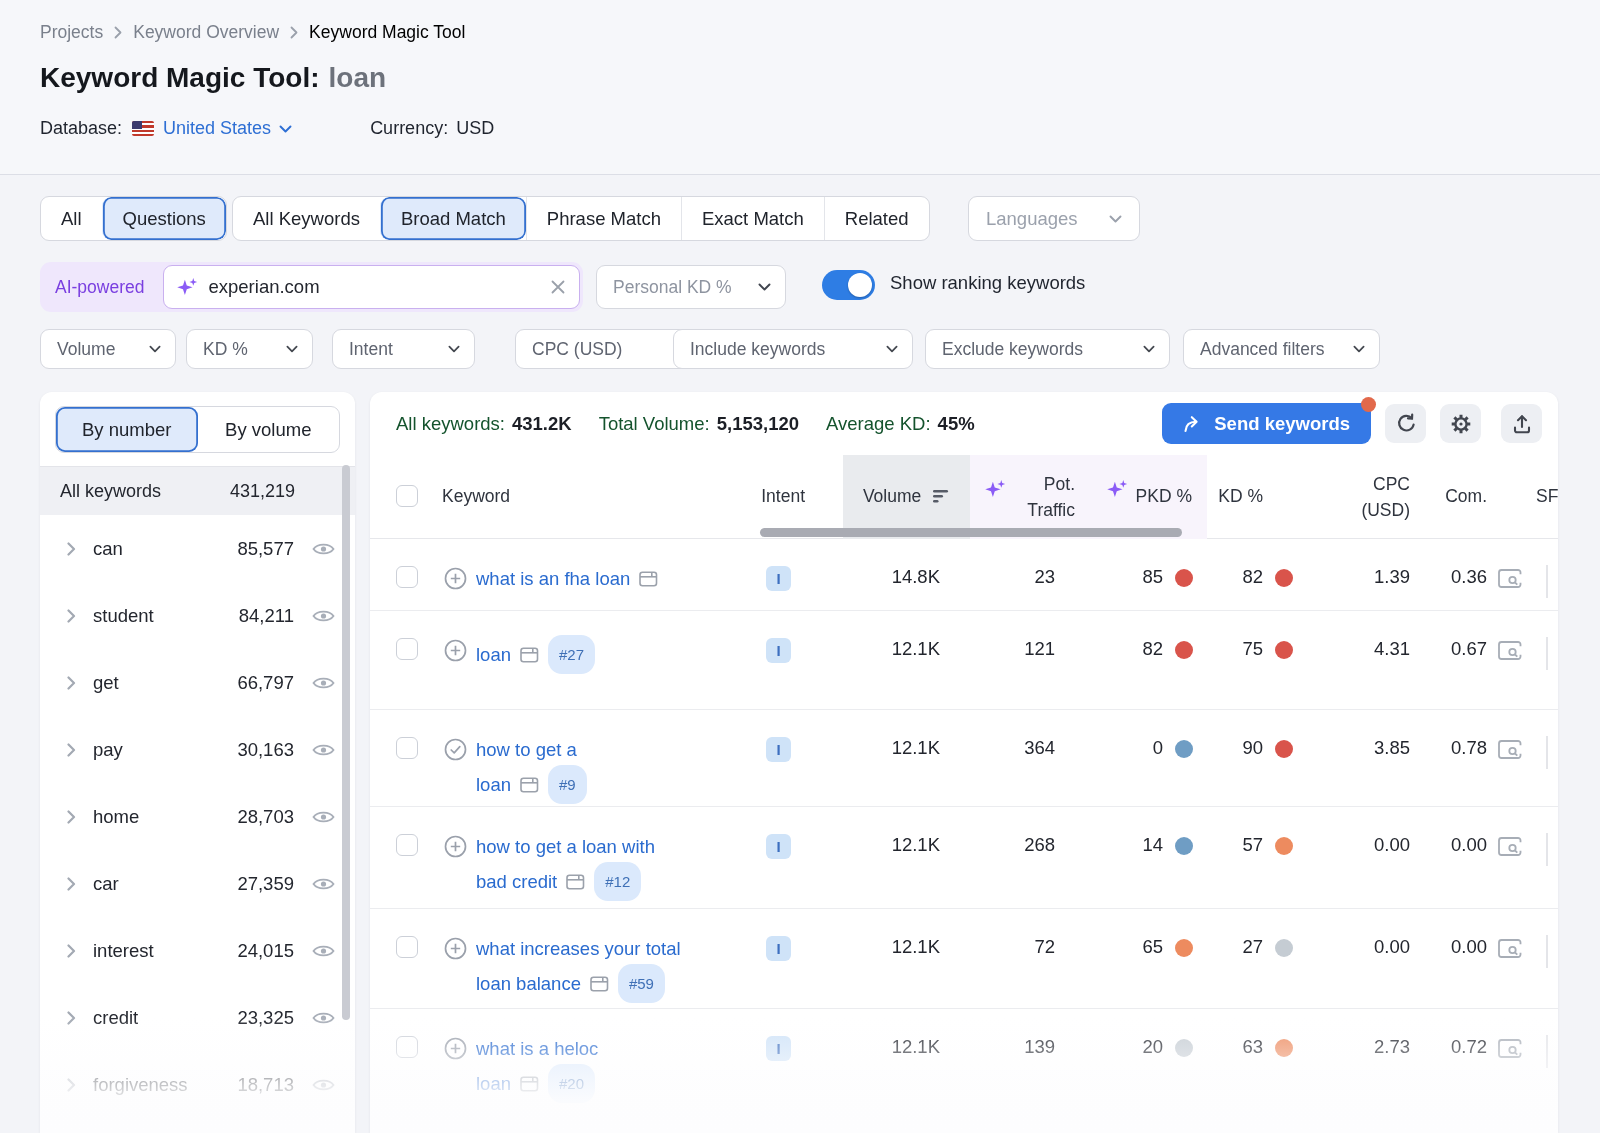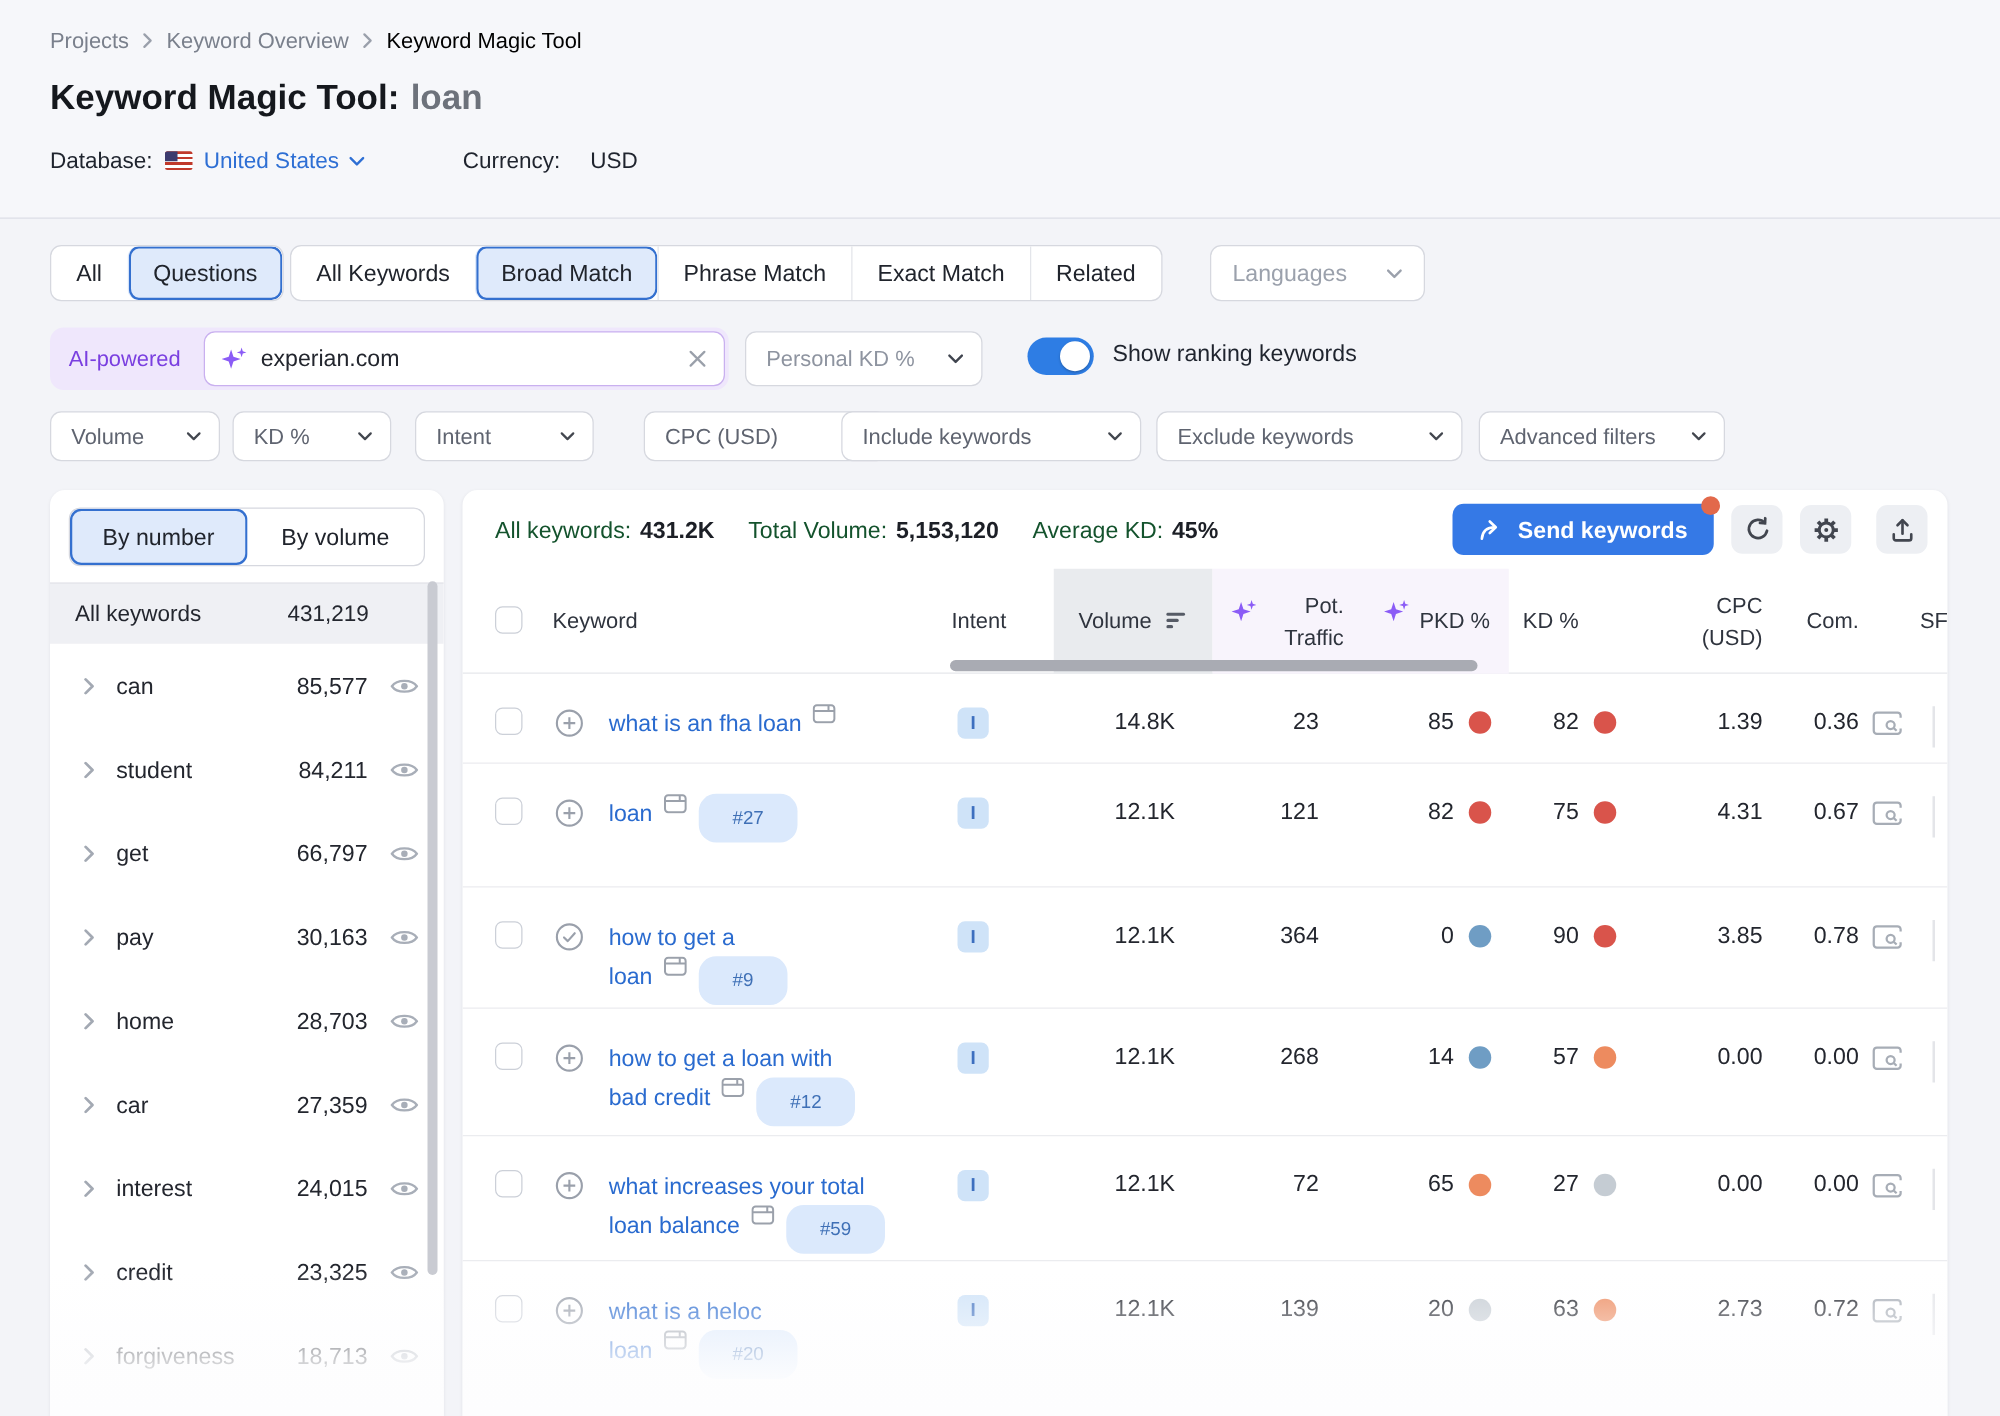--- a/index.html
+++ b/index.html
@@ -17,21 +17,21 @@
   .crumbs { position:absolute; left:40px; top:22px; display:flex; align-items:center; gap:11px;
             font-size:17.5px; color:#7a808c; }
   .crumbs .current { color:#000000; }
   .pagetitle { position:absolute; left:40px; top:62px; font-size:28px; font-weight:700; color:#15181d; }
   .pagetitle .query { color:#6d727b; margin-left:9px; }
   .dbrow { position:absolute; left:40px; top:118px; display:flex; align-items:center; font-size:18px; }
   .flag { width:22px; height:15px; border-radius:2px; position:relative; margin:0 9px 0 10px;
           background:repeating-linear-gradient(180deg,#c0392b 0 2.2px,#ffffff 2.2px 4.4px); overflow:hidden; }
   .flag::after { content:""; position:absolute; left:0; top:0; width:10px; height:8px; background:#3c3b6e; }
   .dblink { color:#2e6fd4; display:flex; align-items:center; gap:8px; cursor:pointer; }
-  .currency { margin-left:78px; display:flex; gap:24px; }
+  .currency { margin-left:78px; display:flex; gap:8px; }
 
   
   .seg { position:absolute; display:inline-flex; background:#fff; border:1px solid #d6d8df;
          border-radius:9px; height:45px; align-items:stretch; overflow:hidden; }
   .seg > .segcell { display:flex; align-items:center; padding:0 20px; font-size:18.5px; color:#20242c;
                     border-left:1px solid #e3e5ea; cursor:pointer; white-space:nowrap; }
   .seg > .segcell:first-child { border-left:none; }
   .seg > .segcell.active { background:var(--active-bg); box-shadow:inset 0 0 0 1.8px var(--active-border);
                            border-radius:9px; border-left-color:transparent; }
   .tabs1 { left:40px; top:196px; }
@@ -116,23 +116,23 @@
               cursor:pointer; }
   .hscroll { position:absolute; left:390px; top:73px; width:422px; height:9px; border-radius:5px;
              background:#a9abb3; z-index:4; cursor:pointer; }
 
   
   .trow { position:relative; border-bottom:1px solid #ebecef; }
   .trow:last-child { border-bottom:none; }
   .cb { position:absolute; left:26px; top:27px; }
   .addic { position:absolute; left:74px; top:28px; cursor:pointer; }
   .kw { position:absolute; left:106px; top:24px; width:262px; font-size:18.5px; line-height:31px; }
-  .kwline { display:flex; align-items:flex-start; gap:9px; white-space:nowrap;margin-left:11px; }
+  .kwline { display:flex; align-items:center; gap:9px; white-space:nowrap; }
   .kwlink { color:var(--link); text-decoration:none; cursor:pointer; }
-  .rank { background:#dbe9fc; color:#3f70b6; font-size:15px; padding:4px 27px; border-radius:14px; }
+  .rank { background:#dbe9fc; color:#3f70b6; font-size:15px; padding:4px 11px; border-radius:14px; }
   .ibadge { position:absolute; left:396px; top:27px; width:25px; height:25px; border-radius:6px;
             background:var(--intent-bg); color:var(--intent-text); font-weight:700; font-size:15px;
             display:flex; align-items:center; justify-content:center; }
   .num { position:absolute; top:27px; font-size:18.5px; color:#23262e; }
   .dot { position:absolute; top:30px; width:18px; height:18px; border-radius:50%; }
   .serp { position:absolute; left:1127px; top:29px; cursor:pointer; }
   .vline { position:absolute; left:1176px; top:26px; height:33px; width:2px; background:#e4e5e9; }
 </style>
 </head>
 <body>

